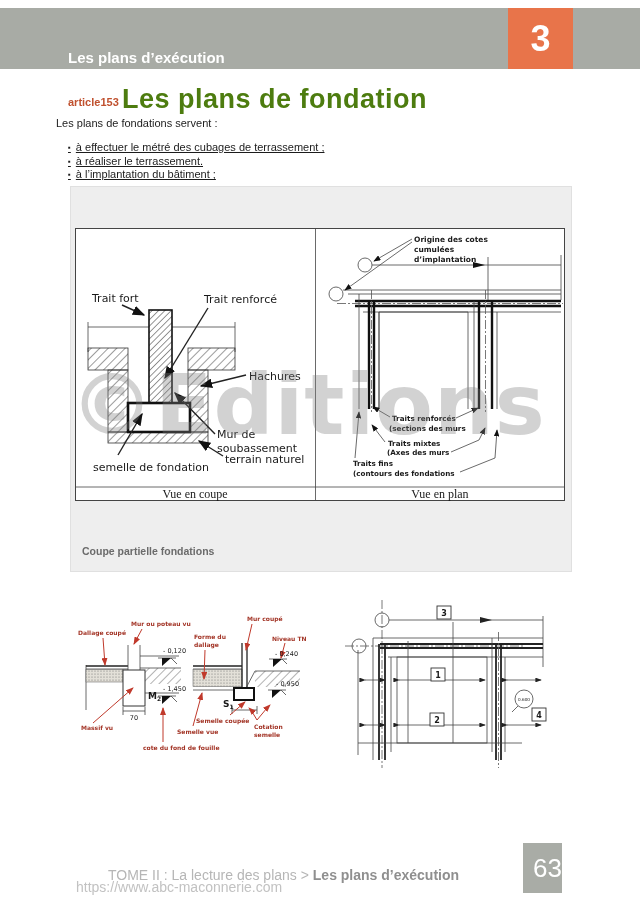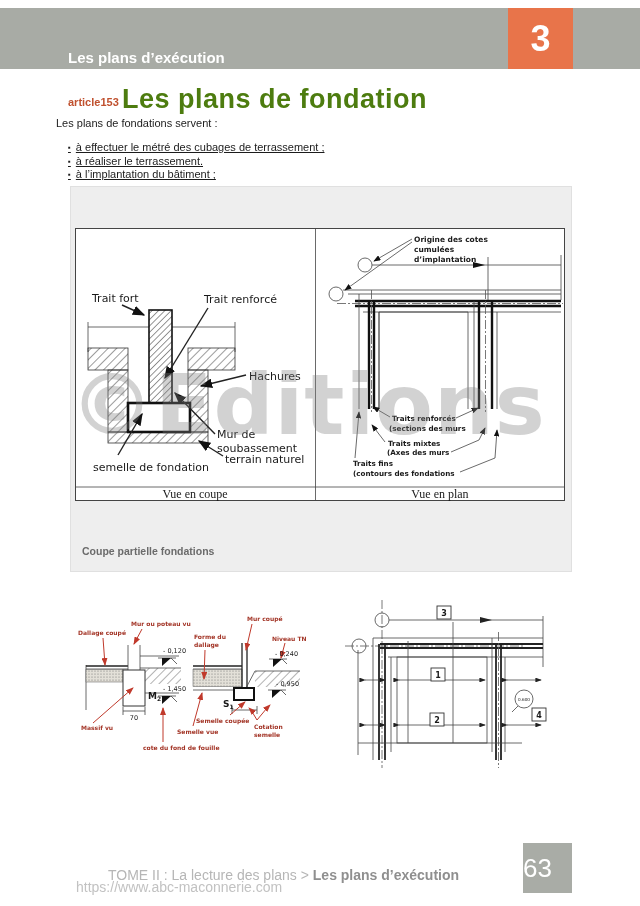--- a/index.html
+++ b/index.html
@@ -28,22 +28,22 @@
   .wm .l1{position:absolute;left:70px;top:356px;font-size:84px;font-weight:bold;color:rgba(125,125,125,.35);
         letter-spacing:1px;white-space:nowrap;font-family:"DejaVu Sans",sans-serif;}
   .wm .l2{position:absolute;left:56px;top:436px;font-size:100px;font-weight:bold;color:rgba(125,125,125,.35);
         letter-spacing:4px;white-space:nowrap;font-family:"DejaVu Sans",sans-serif;}
   
   .fig2-svg{position:absolute;left:55px;top:592px;}
   
   .crumb{position:absolute;left:76px;top:867px;font-size:14px;color:#b6b6b6;margin-left:32px;}
   .crumb b{color:#8f8f8f;}
   .site-url{position:absolute;left:76px;top:879px;font-size:14px;color:#c2c2c2;text-decoration:none;}
-  .page-num-box{position:absolute;left:523px;top:843px;width:49px;height:50px;background:#a9aca6;
-        display:flex;align-items:center;justify-content:flex-start;}
+  .page-num-box{position:absolute;left:523px;top:843px;width:39px;height:50px;background:#a9aca6;
+        display:flex;align-items:center;justify-content:flex-end;}
   .page-num{font-size:26px;color:#ffffff;}
   
   svg text{font-family:"DejaVu Sans",sans-serif;fill:#1a1a1a;}
   svg text.serif{font-family:"Liberation Serif",serif;}
   svg text.red{fill:#a33527;font-weight:bold;}
   svg .rl{stroke:#c0392b;stroke-width:1;fill:none;}
   svg .thin{stroke:#444;stroke-width:.8;fill:none;}
   svg .med{stroke:#222;stroke-width:1.4;fill:none;}
   svg .thick{stroke:#111;stroke-width:2.4;fill:none;}
   svg .dashdot{stroke:#555;stroke-width:.8;fill:none;stroke-dasharray:9 2 2 2;}

